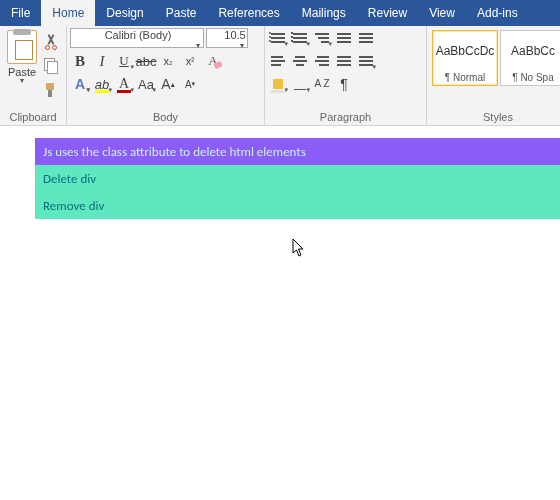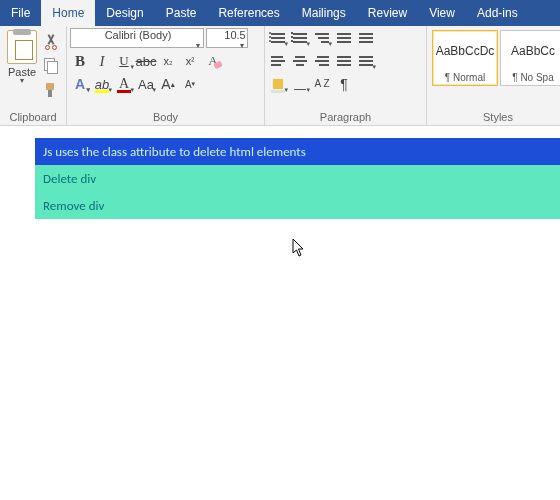--- a/index.html
+++ b/index.html
@@ -80,21 +80,21 @@
   .styles { flex: 1; }
   .style-gallery { display: flex; gap: 2px; padding: 2px 0 0 2px; }
   .style-item { width: 66px; height: 56px; border: 1px solid #c8c8c8; background: #fff; display: flex; flex-direction: column; cursor: pointer; overflow: hidden; }
   .style-item.sel { border-color: #f0b840; box-shadow: inset 0 0 0 1px #ffe8a8; }
   .style-preview { flex: 1; display: flex; align-items: center; justify-content: center; font-size: 12px; color: #333; }
   .style-name { font-size: 10px; text-align: center; color: #555; padding: 1px 0 2px; white-space: nowrap; }
   
   
   .doc { position: absolute; left: 35px; right: 0; top: 138px; }
   .p { padding: 6px 8px; font-size: 13px; font-family: Calibri, sans-serif; }
-  .p1 { background: #1d4ed8; color: #c8f0ec; }
+  .p1 { background: #8b5cf6; color: #c8f0ec; }
   .p2, .p3 { background: #5fe8bf; color: #0d6f7f; }
   
   .cursor-arrow { position: absolute; width: 14px; height: 20px; pointer-events: none; }
   .cursor-arrow svg { display: block; }
 </style>
 </head>
 <body>
 
 <div class="tabbar">
   <div class="tab">File</div>

